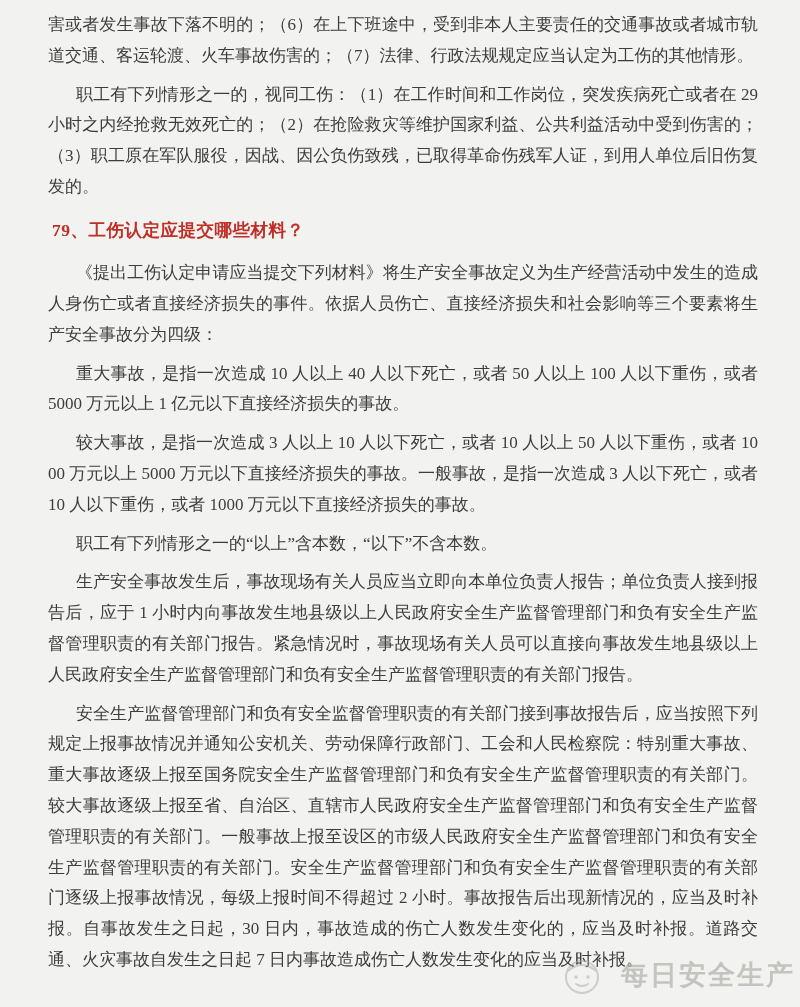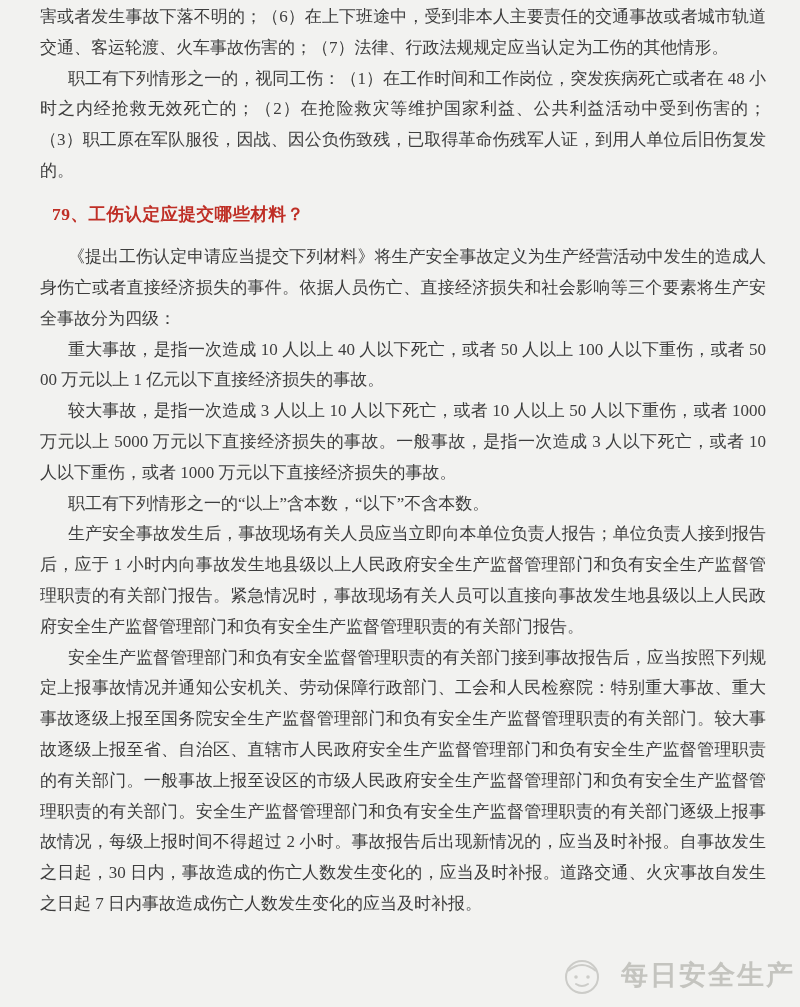--- a/index.html
+++ b/index.html
@@ -12,21 +12,21 @@
     overflow: hidden;
   }
   .doc {
     padding: 2px 34px 0 40px;
     color: #3d3d3d;
     font-size: 17px;
     line-height: 30.8px;
     text-align: justify;
   }
   .para {
-    margin: 0;
+    margin: 8px;
     word-break: break-all;
     text-justify: inter-ideograph;
   }
   .para.indent { text-indent: 28px; }
   .heading {
     margin: 12px;
     font-size: 17.5px;
     font-weight: bold;
     color: #bf2f26;
     line-height: 31.5px;
@@ -50,21 +50,21 @@
     font-family: "Liberation Sans", "DejaVu Sans", sans-serif;
     white-space: nowrap;
   }
   .mascot { width: 44px; height: 44px; opacity: 0.5; }
 </style>
 </head>
 <body>
 
 <main class="doc">
     <p class="para">害或者发生事故下落不明的；（6）在上下班途中，受到非本人主要责任的交通事故或者城市轨道交通、客运轮渡、火车事故伤害的；（7）法律、行政法规规定应当认定为工伤的其他情形。</p>
-    <p class="para indent">职工有下列情形之一的，视同工伤：（1）在工作时间和工作岗位，突发疾病死亡或者在 48 小时之内经抢救无效死亡的；（2）在抢险救灾等维护国家利益、公共利益活动中受到伤害的；（3）职工原在军队服役，因战、因公负伤致残，已取得革命伤残军人证，到用人单位后旧伤复发的。</p>
+    <p class="para indent">职工有下列情形之一的，视同工伤：（1）在工作时间和工作岗位，突发疾病死亡或者在 29 小时之内经抢救无效死亡的；（2）在抢险救灾等维护国家利益、公共利益活动中受到伤害的；（3）职工原在军队服役，因战、因公负伤致残，已取得革命伤残军人证，到用人单位后旧伤复发的。</p>
     <h2 class="heading">79、工伤认定应提交哪些材料？</h2>
     <p class="para indent">《提出工伤认定申请应当提交下列材料》将生产安全事故定义为生产经营活动中发生的造成人身伤亡或者直接经济损失的事件。依据人员伤亡、直接经济损失和社会影响等三个要素将生产安全事故分为四级：</p>
     <p class="para indent">重大事故，是指一次造成 10 人以上 40 人以下死亡，或者 50 人以上 100 人以下重伤，或者 5000 万元以上 1 亿元以下直接经济损失的事故。</p>
     <p class="para indent">较大事故，是指一次造成 3 人以上 10 人以下死亡，或者 10 人以上 50 人以下重伤，或者 1000 万元以上 5000 万元以下直接经济损失的事故。一般事故，是指一次造成 3 人以下死亡，或者 10 人以下重伤，或者 1000 万元以下直接经济损失的事故。</p>
     <p class="para indent">职工有下列情形之一的“以上”含本数，“以下”不含本数。</p>
     <p class="para indent">生产安全事故发生后，事故现场有关人员应当立即向本单位负责人报告；单位负责人接到报告后，应于 1 小时内向事故发生地县级以上人民政府安全生产监督管理部门和负有安全生产监督管理职责的有关部门报告。紧急情况时，事故现场有关人员可以直接向事故发生地县级以上人民政府安全生产监督管理部门和负有安全生产监督管理职责的有关部门报告。</p>
     <p class="para indent">安全生产监督管理部门和负有安全监督管理职责的有关部门接到事故报告后，应当按照下列规定上报事故情况并通知公安机关、劳动保障行政部门、工会和人民检察院：特别重大事故、重大事故逐级上报至国务院安全生产监督管理部门和负有安全生产监督管理职责的有关部门。较大事故逐级上报至省、自治区、直辖市人民政府安全生产监督管理部门和负有安全生产监督管理职责的有关部门。一般事故上报至设区的市级人民政府安全生产监督管理部门和负有安全生产监督管理职责的有关部门。安全生产监督管理部门和负有安全生产监督管理职责的有关部门逐级上报事故情况，每级上报时间不得超过 2 小时。事故报告后出现新情况的，应当及时补报。自事故发生之日起，30 日内，事故造成的伤亡人数发生变化的，应当及时补报。道路交通、火灾事故自发生之日起 7 日内事故造成伤亡人数发生变化的应当及时补报。</p>
   </main>
 
 <div class="watermark">

